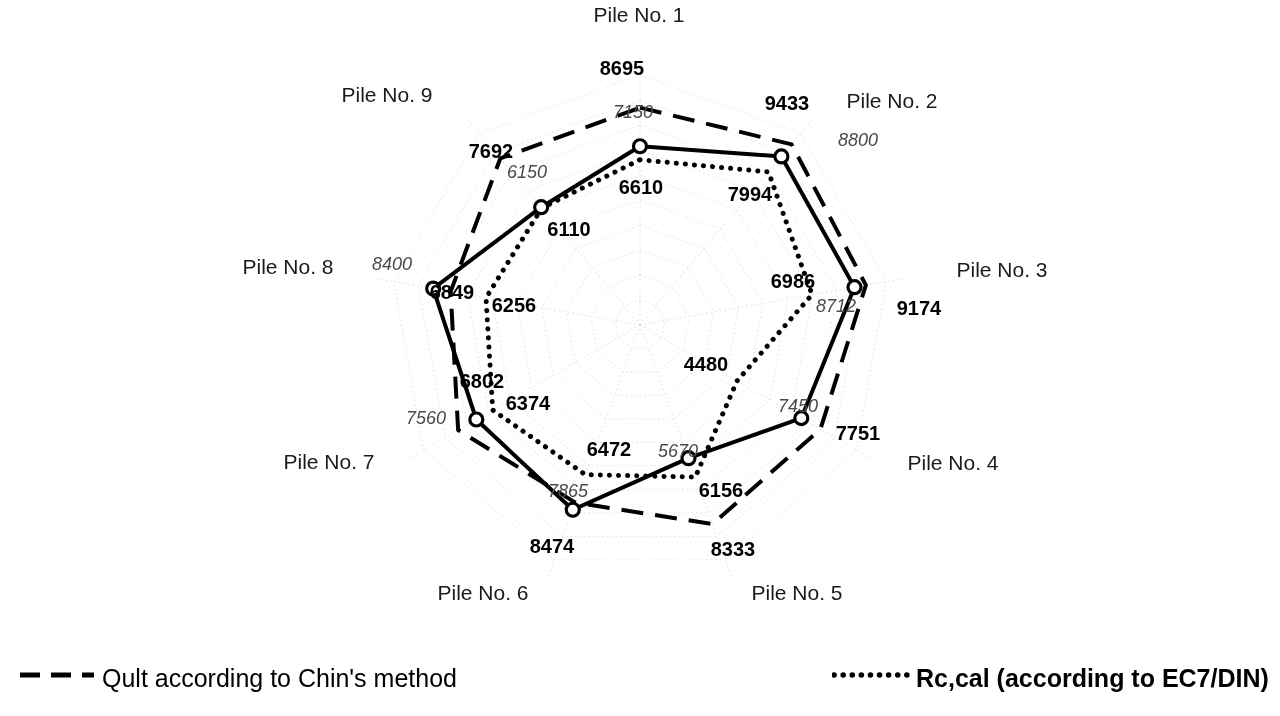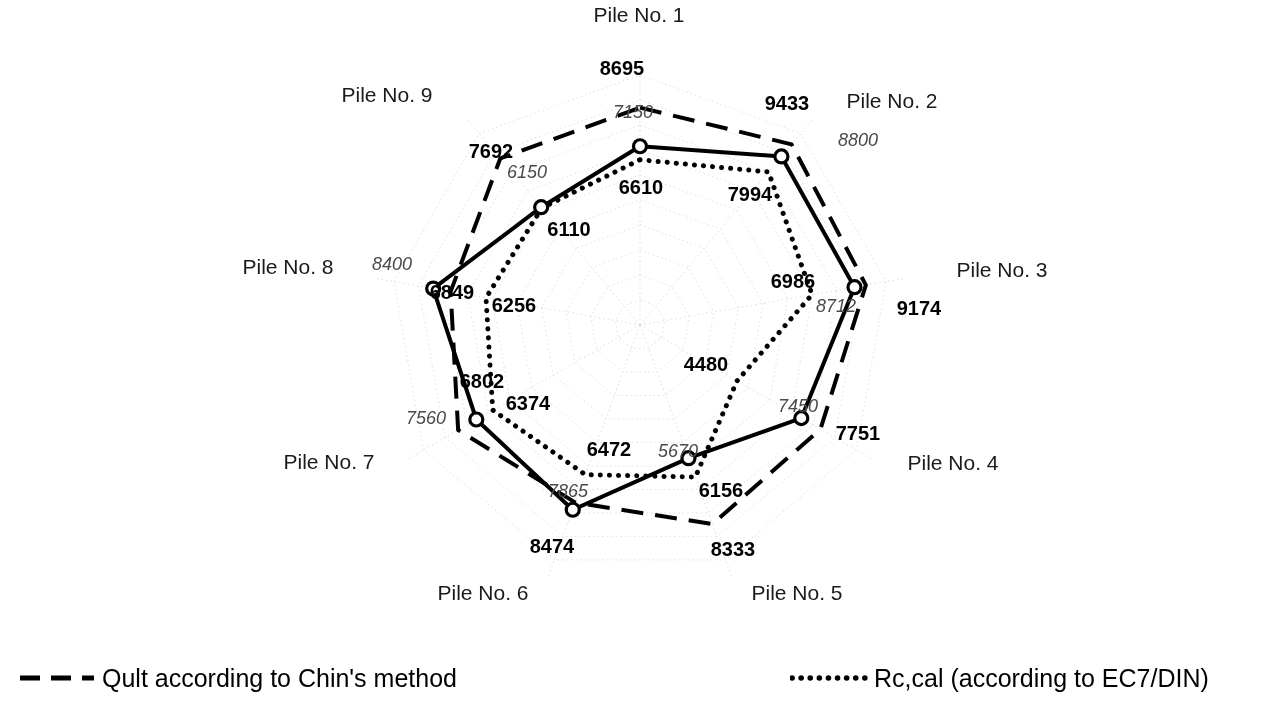--- a/index.html
+++ b/index.html
@@ -28,21 +28,21 @@
     font-family:"Liberation Sans", sans-serif;
   }
 
   #legend{
     position:absolute;left:0;top:640px;width:1280px;height:76px;
   }
   .legend-row{
     position:absolute;left:0;top:14px;width:1280px;height:48px;
     display:flex;align-items:center;
   }
-  .legend-item{display:flex;align-items:center;}
+  .legend-item{display:flex;}
   .legend-item .lbl{
     font-size:25px;color:#000;white-space:nowrap;
     font-family:"Liberation Sans", sans-serif;
   }
   .key{width:78px;height:22px;margin-right:6px;flex:0 0 auto;}
 </style>
 </head>
 <body>
 
 <div id="chart-wrap">
@@ -128,20 +128,20 @@
 </div>
 
 <div id="legend">
   <div class="legend-row" id="legend-row">
       <div class="legend-item" style="position: absolute; left: 18px;">
         <svg class="key" viewBox="0 0 78 22">
           <line x1="2" y1="11" x2="76" y2="11" stroke="#000" stroke-width="5" stroke-dasharray="20 11"></line>
         </svg>
         <span class="lbl">Qult according to Chin's method</span>
       </div>
-      <div class="legend-item" style="position: absolute; left: 790px;">
+      <div class="legend-item" style="position: absolute; left: 832px; font-weight: bold;">
         <svg class="key" viewBox="0 0 78 22">
           <line x1="2" y1="11" x2="76" y2="11" stroke="#000" stroke-width="5.5" stroke-dasharray="0.1 9" stroke-linecap="round"></line>
         </svg>
         <span class="lbl">Rc,cal (according to EC7/DIN)</span>
       </div>
     </div>
 </div>
 
 </body></html>

